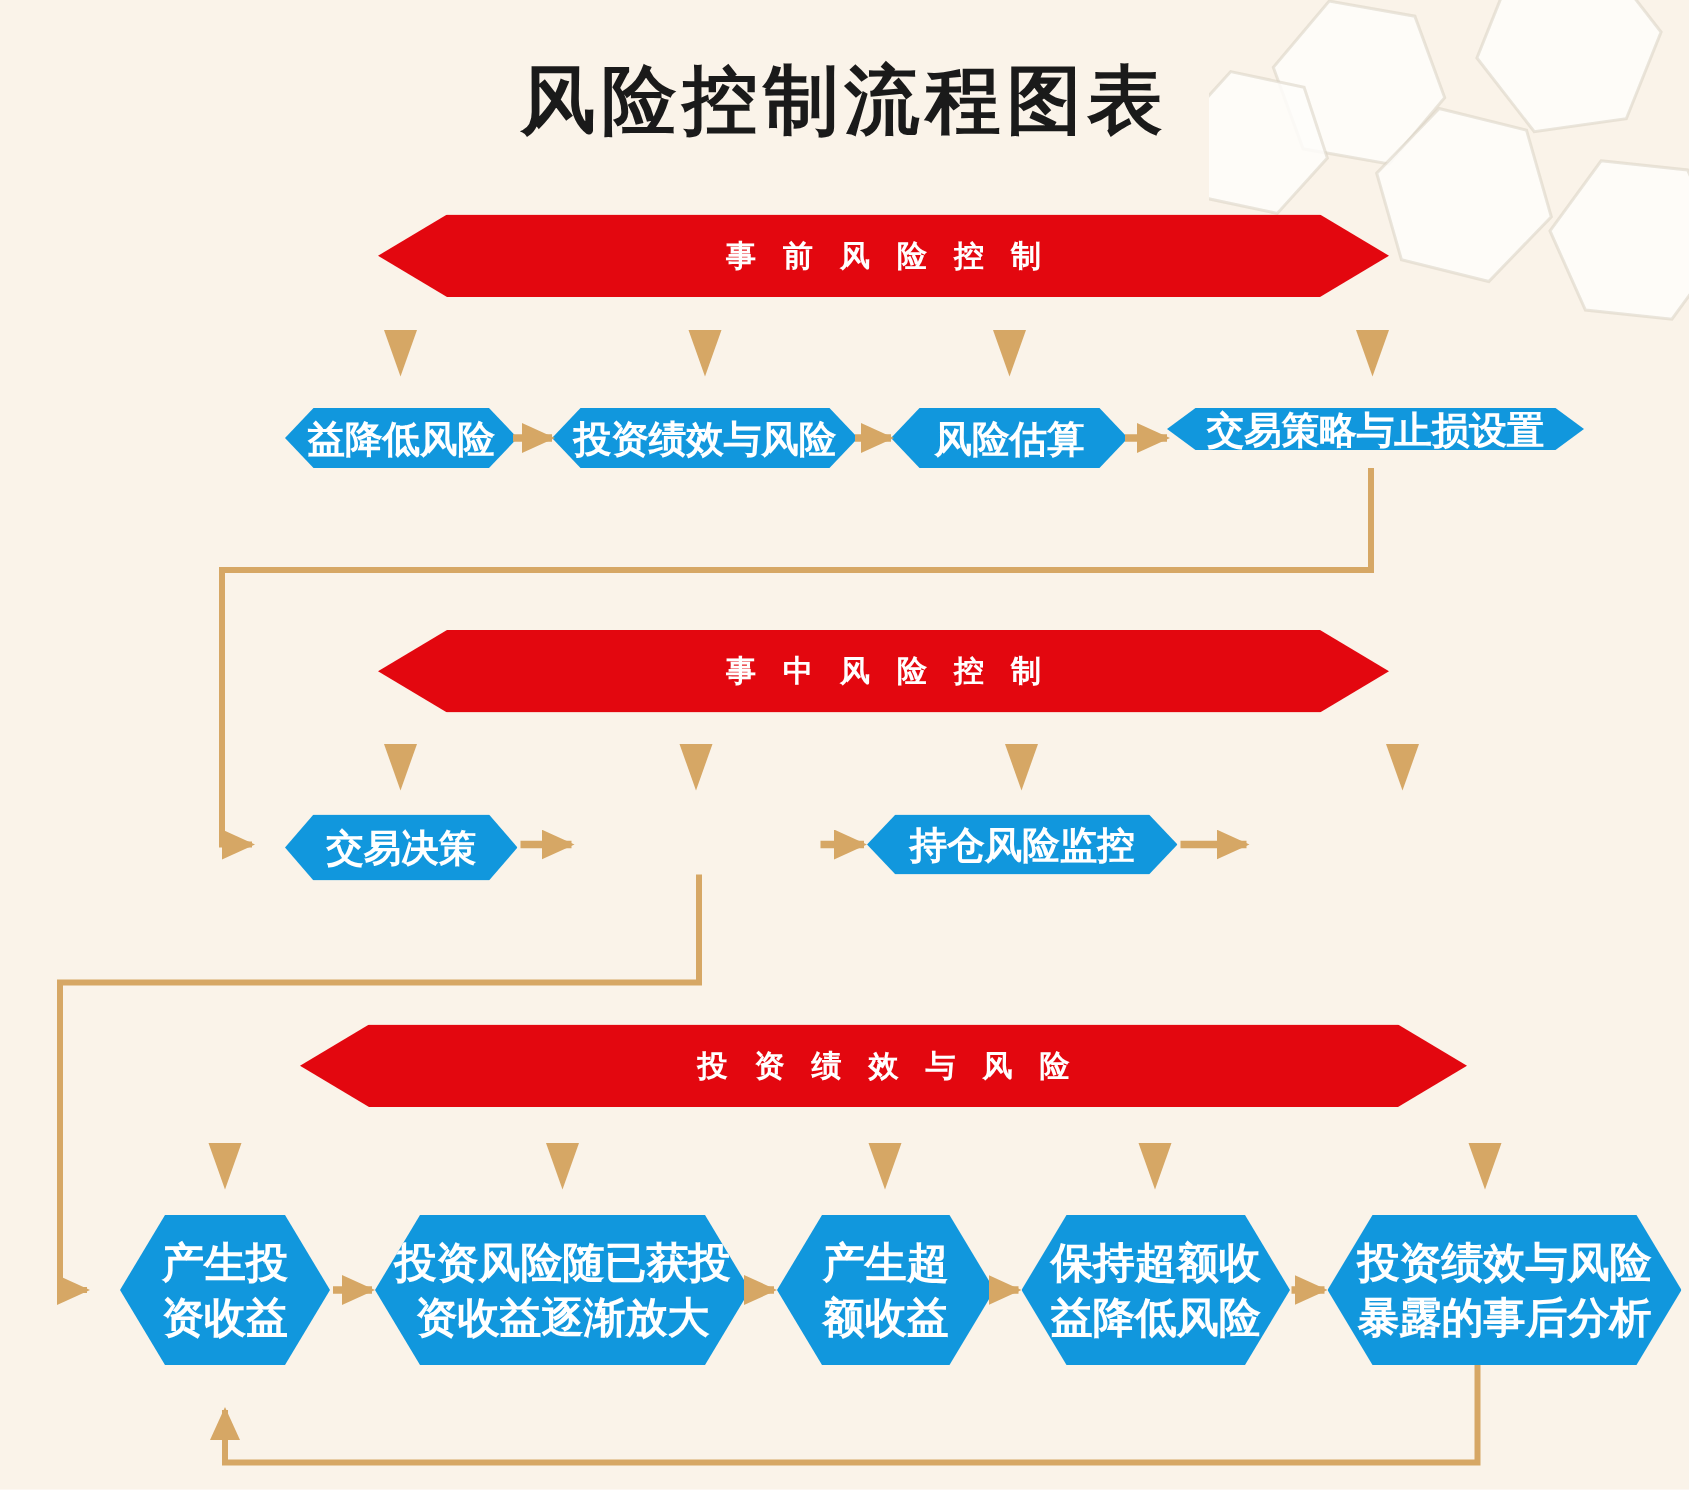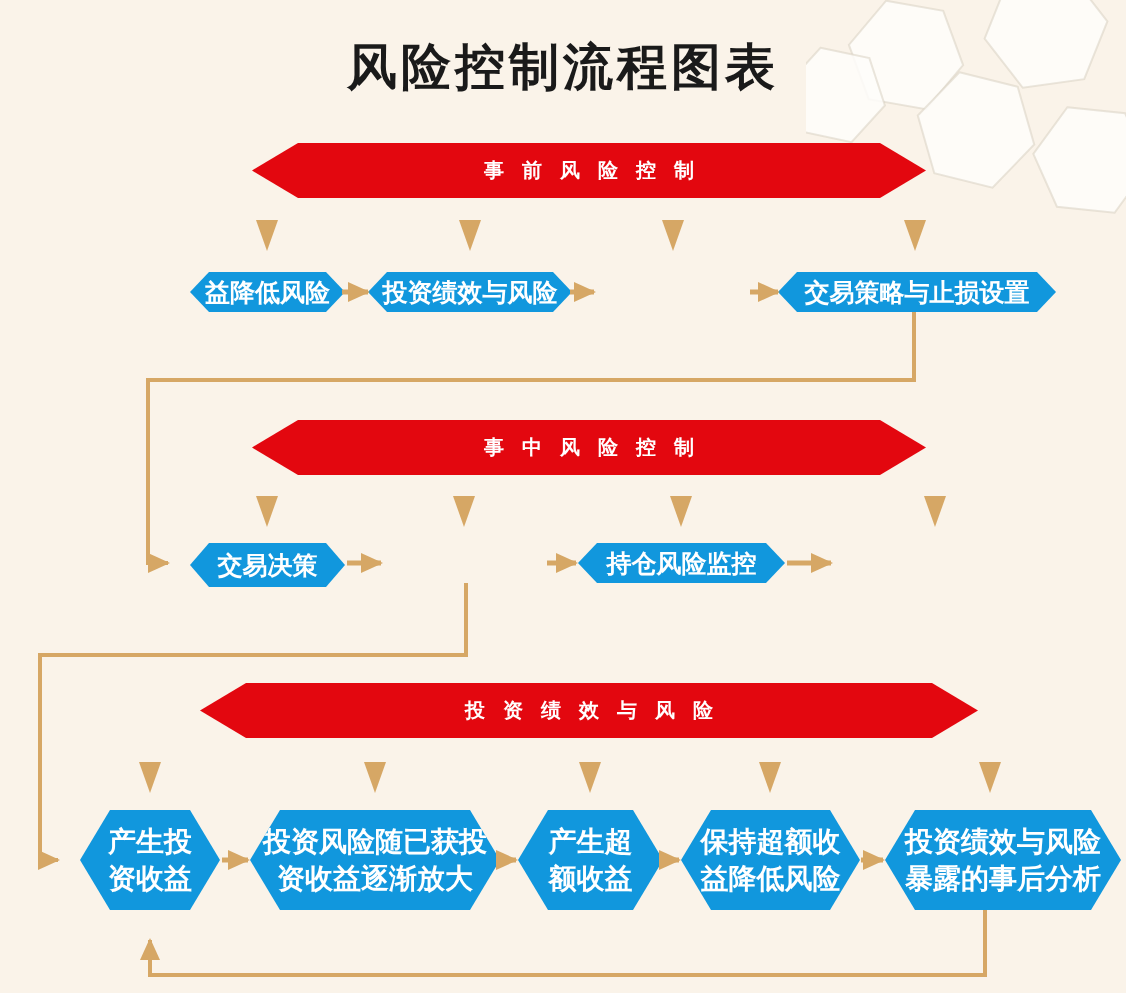--- a/index.html
+++ b/index.html
@@ -68,21 +68,22 @@
   <div class="tri-down" style="left:924px;top:496px;"></div>
 
   <div class="tri-down" style="left:139px;top:762px;"></div>
   <div class="tri-down" style="left:364px;top:762px;"></div>
   <div class="tri-down" style="left:579px;top:762px;"></div>
   <div class="tri-down" style="left:759px;top:762px;"></div>
   <div class="tri-down" style="left:979px;top:762px;"></div>
 
   <div class="step" style="left:190px;top:272px;width:155px;height:40px;">益降低风险</div>
   <div class="step" style="left:368px;top:272px;width:204px;height:40px;">投资绩效与风险</div>
-  <div class="step" style="left:778px;top:272px;width:278px;height:40px;">交易策略与止损设置</div>
+  <div class="step" style="left:594px;top:272px;width:158px;height:40px;">风险估算</div>
+  <div class="step" style="left:778px;top:272px;width:278px;height:28px;">交易策略与止损设置</div>
 
   <div class="step" style="left:190px;top:543px;width:155px;height:44px;">交易决策</div>
   <div class="step" style="left:578px;top:543px;width:207px;height:40px;">持仓风险监控</div>
 
   <div class="step tall" style="left:80px;top:810px;width:140px;height:100px;">产生投
 资收益</div>
   <div class="step tall" style="left:250px;top:810px;width:250px;height:100px;">投资风险随已获投
 资收益逐渐放大</div>
   <div class="step tall" style="left:518px;top:810px;width:145px;height:100px;">产生超
 额收益</div>

